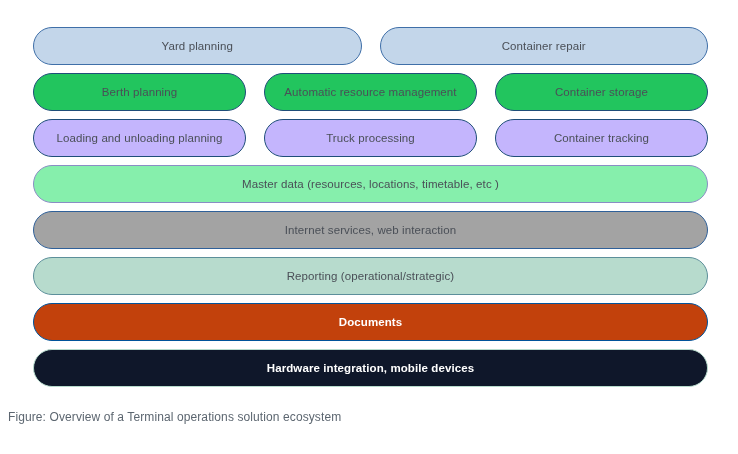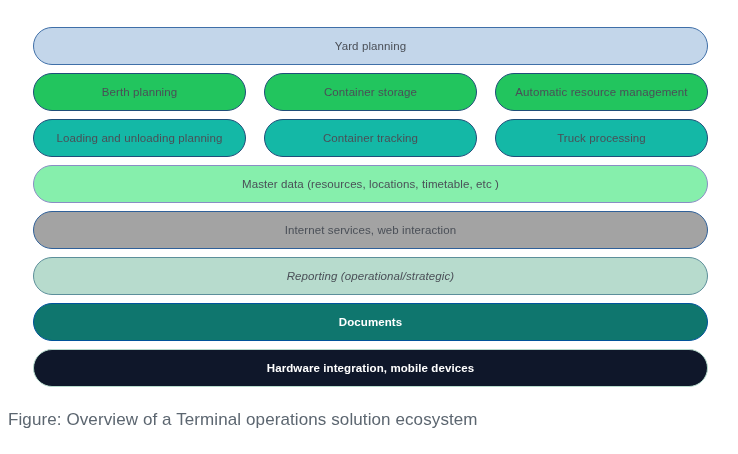--- a/index.html
+++ b/index.html
@@ -63,97 +63,99 @@
   
   .v-blue {
     background: #c3d6ea;
     border: 1.2px solid #3f6fa8;
   }
   .v-gray {
     background: #22c55e;
     border: 1.2px solid #1f4e79;
   }
   .v-cream {
-    background: #14b8a6;
+    background: #c4b5fd;
     border: 1.2px solid #1f4e79;
     text-align: center;
   }
   .v-salmon {
     background: #86efac;
     border: 1.2px solid #8a8dc4;
   }
   .v-lavender {
     background: #a3a3a3;
     border: 1.2px solid #2f6099;
   }
   .v-mint {
     background: #b7dbcd;
     border: 1.2px solid #5c8f9a;
-    font-style: italic;
   }
   .v-navy {
-    background: #0f766e;
+    background: #c2410c;
     border: 1.2px solid #00539b;
     color: #ffffff;
     font-weight: bold;
   }
   .v-charcoal {
     background: #0f172a;
     border: 1.2px solid #b7dbcd;
     color: #ffffff;
     font-weight: bold;
   }
 
   .two-line {
     white-space: pre-line;
   }
 
   .caption {
     position: absolute;
     left: 8px;
     top: 410px;
-    font-size: 17px;
+    font-size: 12px;
     color: #5c6670;
     letter-spacing: 0.1px;
   }
 </style>
 </head>
 <body>
 
 <div id="figure-root">
 
   <div class="stack">
 
     <div class="row">
       <div class="box col v-blue">
         <span>Yard planning</span>
       </div>
+      <div class="box col v-blue">
+        <span>Container repair</span>
+      </div>
     </div>
 
     <div class="row">
       <div class="box col v-gray">
         <span>Berth planning</span>
       </div>
       <div class="box col v-gray">
-        <span>Container storage</span>
+        <span>Automatic resource management</span>
       </div>
       <div class="box col v-gray">
-        <span>Automatic resource management</span>
+        <span>Container storage</span>
       </div>
     </div>
 
     <div class="row">
       <div class="box col v-cream">
         <span>Loading and unloading planning</span>
       </div>
       <div class="box col v-cream">
-        <span>Container tracking</span>
+        <span>Truck processing</span>
       </div>
       <div class="box col v-cream">
-        <span>Truck processing</span>
+        <span>Container tracking</span>
       </div>
     </div>
 
     <div class="row">
       <div class="box full v-salmon">
         <span>Master data (resources, locations, timetable, etc )</span>
       </div>
     </div>
 
     <div class="row">

